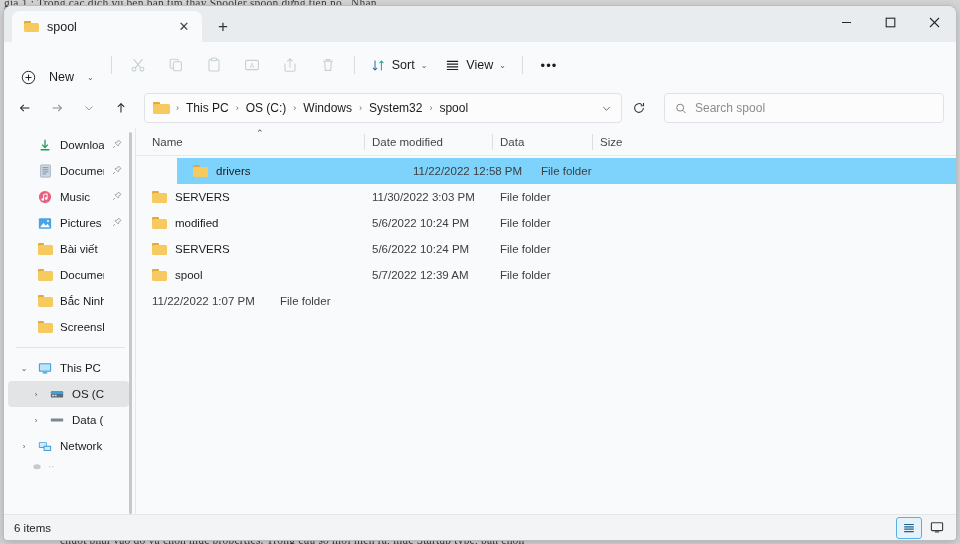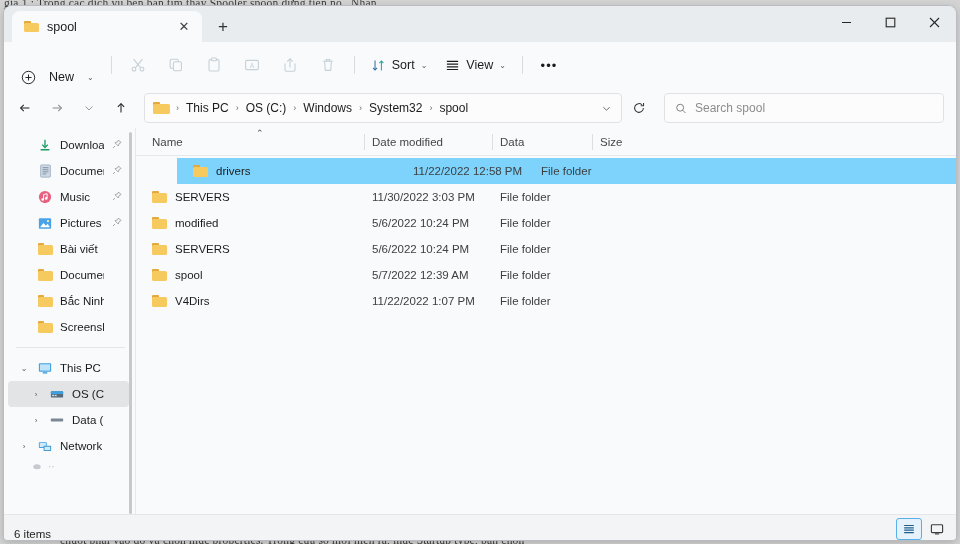--- a/index.html
+++ b/index.html
@@ -249,21 +249,21 @@
   }
   .row.hovered { background: #7dd3fc; margin-left: 41px; }
   .cell { padding: 0 8px; display: flex; align-items: center; gap: 8px; overflow: hidden; white-space: nowrap; }
   .cell.c-date, .cell.c-type, .cell.c-size { color: #3d4043; }
 
   
   #statusbar {
     height: 26px; flex: 0 0 26px;
     background: #f3f4f6;
     border-top: 1px solid #e4e6e8;
-    display: flex; align-items: flex-end;
+    display: flex; align-items: center;
     padding: 0 6px 0 10px;
     font-size: 11.5px; color: #1f1f1f;
   }
   #status-spacer { flex: 1; }
   .viewtoggle {
     width: 26px; height: 22px;
     display: flex; align-items: center; justify-content: center;
     border-radius: 3px; margin-left: 2px;
   }
   .viewtoggle.active { background: #e6f2fb; border: 1px solid #59b0e8; }
@@ -717,24 +717,20 @@
           <div class="cell c-name">
             <span class="folder"></span>
             <span>spool</span>
           </div>
           <div class="cell c-date">5/7/2022 12:39 AM</div>
           <div class="cell c-type">File folder</div>
           <div class="cell c-size"></div>
         </div>
 
         <div class="row">
-          <div class="cell c-name">
-            <span class="folder"></span>
-            <span>V4Dirs</span>
-          </div>
           <div class="cell c-date">11/22/2022 1:07 PM</div>
           <div class="cell c-type">File folder</div>
           <div class="cell c-size"></div>
         </div>
 
       </div>
     </div>
   </div>
 
   <div id="statusbar">

